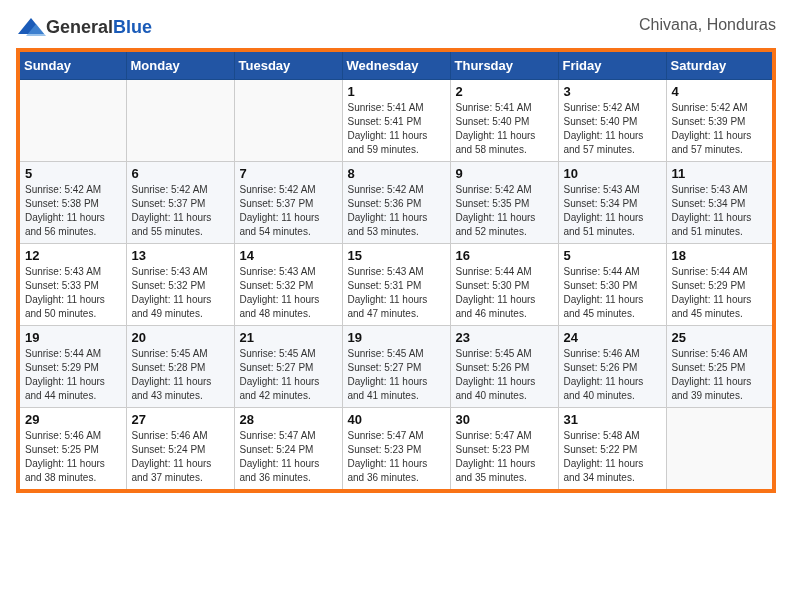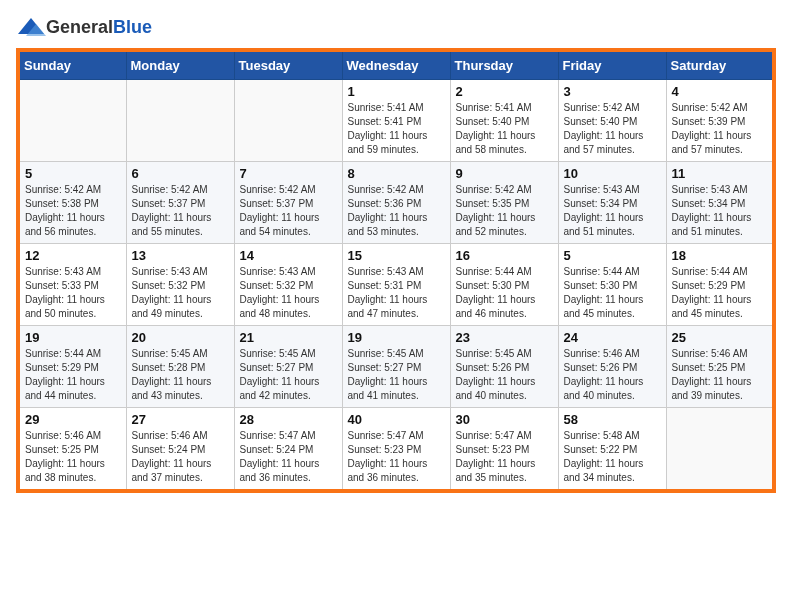--- a/index.html
+++ b/index.html
@@ -85,20 +85,21 @@
   <div class="logo">
     <svg class="logo-icon" viewBox="0 0 30 22" xmlns="http://www.w3.org/2000/svg">
       <polygon points="15,2 28,18 2,18" fill="#1a5bb8"></polygon>
       <polygon points="20,8 30,20 10,20" fill="#5599dd" opacity="0.6"></polygon>
     </svg>
     <div>
       <span style="font-size:18px;font-weight:bold;color:#333;">General</span><span style="font-size:18px;font-weight:bold;color:#1a5bb8;">Blue</span>
     </div>
   </div>
   <div class="title-area">
+    <div class="location-title">Chivana, Honduras</div>
   </div>
 </div>
 
 <table class="calendar">
   <thead>
     <tr>
     <th>Sunday</th>
         <th>Monday</th>
         <th>Tuesday</th>
         <th>Wednesday</th>
@@ -324,21 +325,21 @@
 and 36 minutes.</div>
         </td>
         <td>
           <div class="day-number">30</div>
           <div class="day-info" style="white-space: pre-line;">Sunrise: 5:47 AM
 Sunset: 5:23 PM
 Daylight: 11 hours
 and 35 minutes.</div>
         </td>
         <td>
-          <div class="day-number">58</div>
+          <div class="day-number">31</div>
           <div class="day-info" style="white-space: pre-line;">Sunrise: 5:48 AM
 Sunset: 5:22 PM
 Daylight: 11 hours
 and 34 minutes.</div>
         </td>
         <td class="empty-cell"></td>
       </tr>
     </tbody>
 </table>
 

